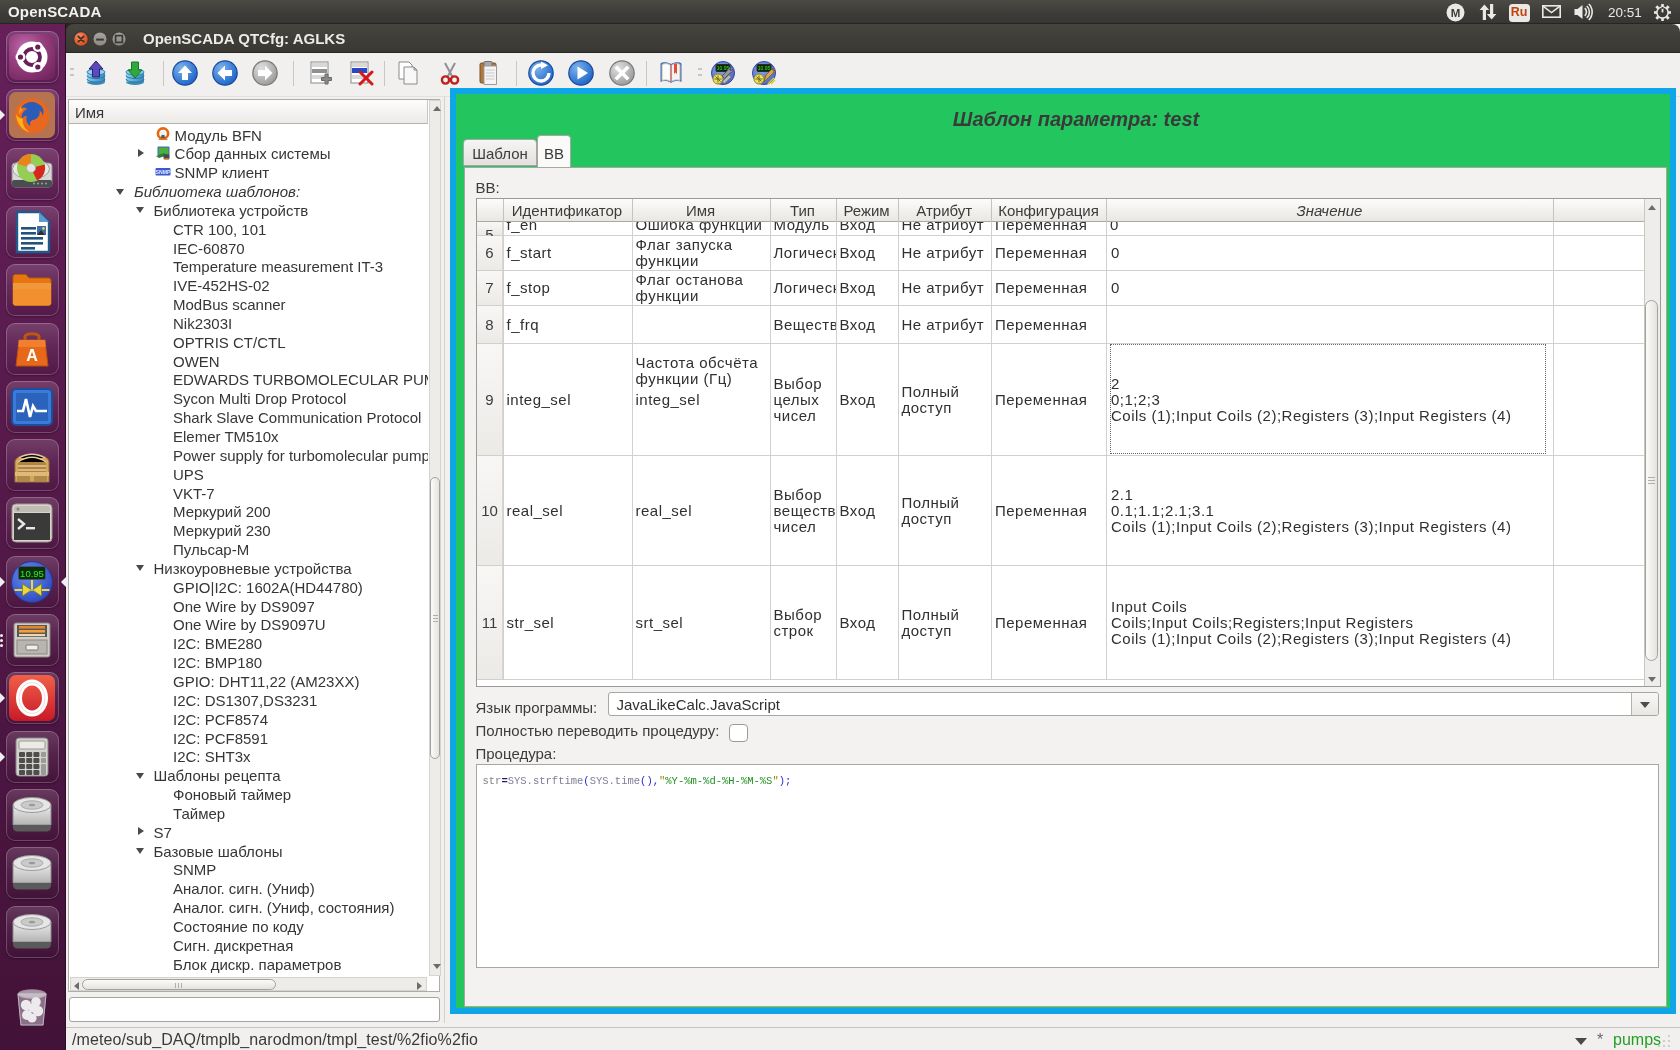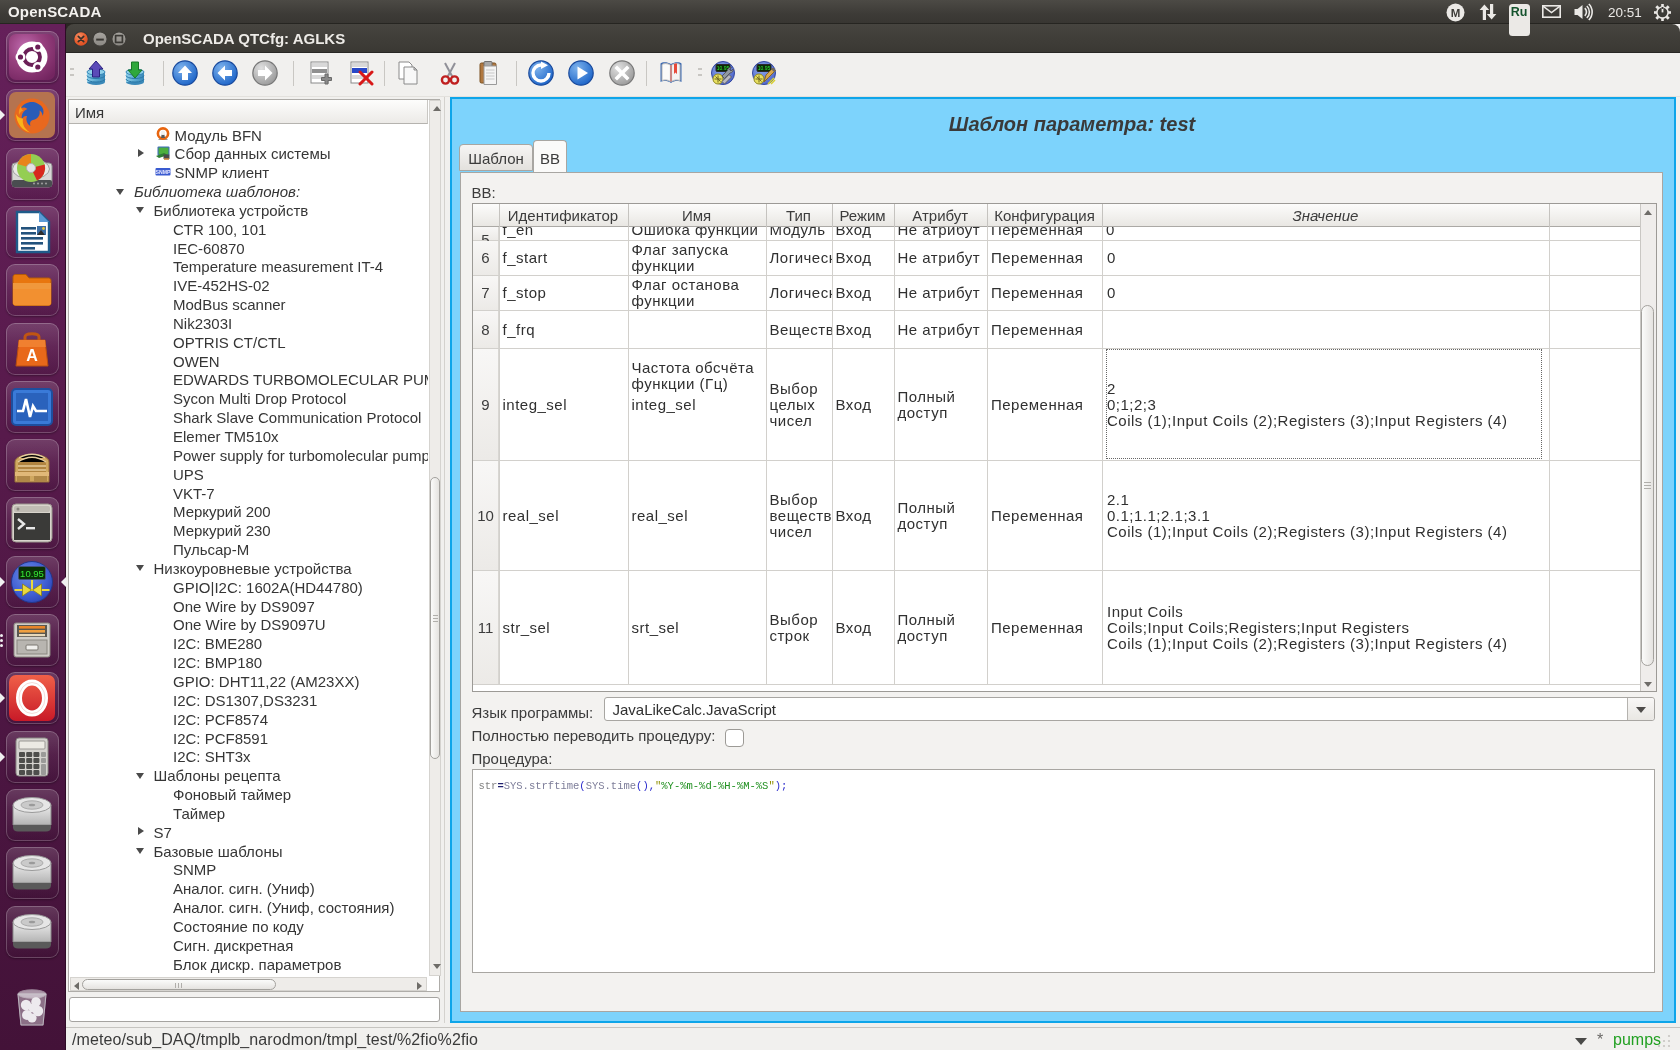--- a/index.html
+++ b/index.html
@@ -52,21 +52,21 @@
 
 .sbgroove { position:absolute; background:#eeece9; border:1px solid #d5d3cf; }
 .sbthumb { position:absolute; background:linear-gradient(90deg,#fbfbfa,#e5e3e0); border:1px solid #a3a19d; border-radius:7px; }
 .sbthumbh { background:linear-gradient(#fbfbfa,#e5e3e0); }
 
 #searchbox { position:absolute; left:69px; top:997px; width:371px; height:25px; background:#fff;
   border:1px solid #a5a3a0; border-radius:3px; }
 
 
 #rsplit { position:absolute; left:444px; top:97px; width:1px; height:926px; background:#d4d2ce; }
-#rframe { position:absolute; left:450px; top:97px; width:1226px; height:926px; border:2px solid #0ea5e9; background:#7dd3fc; }
+#rframe { position:absolute; left:450px; top:88px; width:1226px; height:926px; border:6px solid #0ea5e9; background:#22c55e; }
 #rtitle { position:absolute; left:0px; top:14px; width:1219px; text-align:center; text-indent:21px; font-size:20px; font-weight:bold; font-style:italic; color:#3a3a3a; }
 .tab { position:absolute; border:1px solid #a8a6a2; font-size:15px; color:#3c3c3c; text-align:center; }
 #tab1 { left:7px; top:45px; width:74px; height:27px; background:linear-gradient(#f6f5f4,#e9e7e4 70%,#e3e1dd); border-radius:4px 4px 0 0; padding-top:5px; }
 #tab2 { left:81px; top:41px; width:34px; height:32px; background:#fafaf9; border-bottom:none; border-radius:4px 4px 0 0; padding-top:9px; z-index:3; }
 #pane { position:absolute; left:8px; top:72.5px; width:1203px; height:840.5px; border:1px solid #a8a6a2; background:#f3f2f0; z-index:2; }
 
 
 #vvlabel { position:absolute; left:10.5px; top:11px; font-size:15px; color:#3c3c3c; }
 #vvtable { position:absolute; left:11px; top:30px; width:1185px; height:489px; border:1px solid #9c9a96; background:#fff; overflow:hidden; }
 .vline { position:absolute; background:#d2d0cc; width:1px; }
@@ -106,21 +106,21 @@
 <div id="toppanel">
   <div class="appname">OpenSCADA</div>
   <svg class="abs" style="left:1446px; top:2.5px" width="19" height="19" viewBox="0 0 19 19">
       <circle cx="9.5" cy="9.5" r="9" fill="#ebe9e6"></circle>
       <text x="9.5" y="14" text-anchor="middle" font-size="11.5" font-weight="bold" fill="#3c3b37" font-family="Liberation Sans">M</text>
     </svg>
 <svg class="abs" style="left:1479px; top:3px" width="18" height="18" viewBox="0 0 18 18">
       <path d="M5 17 L5 7 L1.8 7 L6.6 1.5 L11.4 7 L8.2 7 L8.2 17 Z" fill="#ebe9e6" transform="translate(-1.2,0)"></path>
       <path d="M9.8 1 L9.8 11 L6.6 11 L11.4 16.5 L16.2 11 L13 11 L13 1 Z" fill="#ebe9e6" transform="translate(1.2,0)"></path>
     </svg>
-<div class="abs" style="left:1508.5px; top:3.5px; width:21px; height:32px; background:#ebe9e6; border-radius:3.5px; text-align:center; font-size:12.5px; font-weight:bold; color:#14532d; padding-top:1px;">Ru</div>
+<div class="abs" style="left:1508.5px; top:3.5px; width:21px; height:18px; background:#ebe9e6; border-radius:3.5px; text-align:center; font-size:12.5px; font-weight:bold; color:#c2410c; padding-top:1px;">Ru</div>
 <svg class="abs" style="left:1542px; top:4.5px" width="19" height="13" viewBox="0 0 19 13">
       <rect x="0.8" y="0.8" width="17.4" height="11.4" fill="none" stroke="#ebe9e6" stroke-width="1.6"></rect>
       <path d="M1 1.2 L9.5 7.5 L18 1.2" fill="none" stroke="#ebe9e6" stroke-width="1.5"></path>
     </svg>
 <svg class="abs" style="left:1572.5px; top:3px" width="21" height="18" viewBox="0 0 21 18">
       <path d="M1.5 6 L4.5 6 L9.5 2 L9.5 16 L4.5 12 L1.5 12 Z" fill="#ebe9e6"></path>
       <path d="M11.8 5.2 A 5.2 5.2 0 0 1 11.8 12.8" fill="none" stroke="#ebe9e6" stroke-width="1.6"></path>
       <path d="M13.8 3 A 8.2 8.2 0 0 1 13.8 15" fill="none" stroke="#ebe9e6" stroke-width="1.6"></path>
       <path d="M15.8 1 A 11.2 11.2 0 0 1 15.8 17" fill="none" stroke="#ebe9e6" stroke-width="1.6"></path>
     </svg>
@@ -633,21 +633,21 @@
         <span class="exp expdown" style="left:66.5px"></span>
         <span class="tx" style="left:84.5px">Библиотека устройств</span>
       </div>
 <div class="trow">
         <span class="tx" style="left:104.0px">CTR 100, 101</span>
       </div>
 <div class="trow">
         <span class="tx" style="left:104.0px">IEC-60870</span>
       </div>
 <div class="trow">
-        <span class="tx" style="left:104.0px">Temperature measurement IT-4</span>
+        <span class="tx" style="left:104.0px">Temperature measurement IT-3</span>
       </div>
 <div class="trow">
         <span class="tx" style="left:104.0px">IVE-452HS-02</span>
       </div>
 <div class="trow">
         <span class="tx" style="left:104.0px">ModBus scanner</span>
       </div>
 <div class="trow">
         <span class="tx" style="left:104.0px">Nik2303I</span>
       </div>

